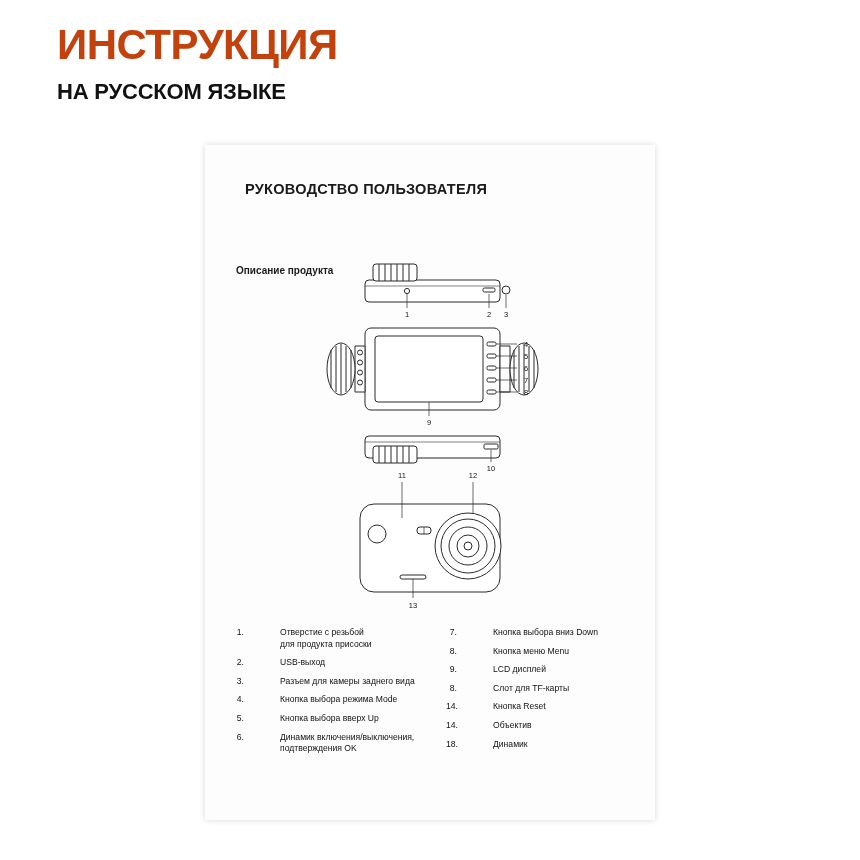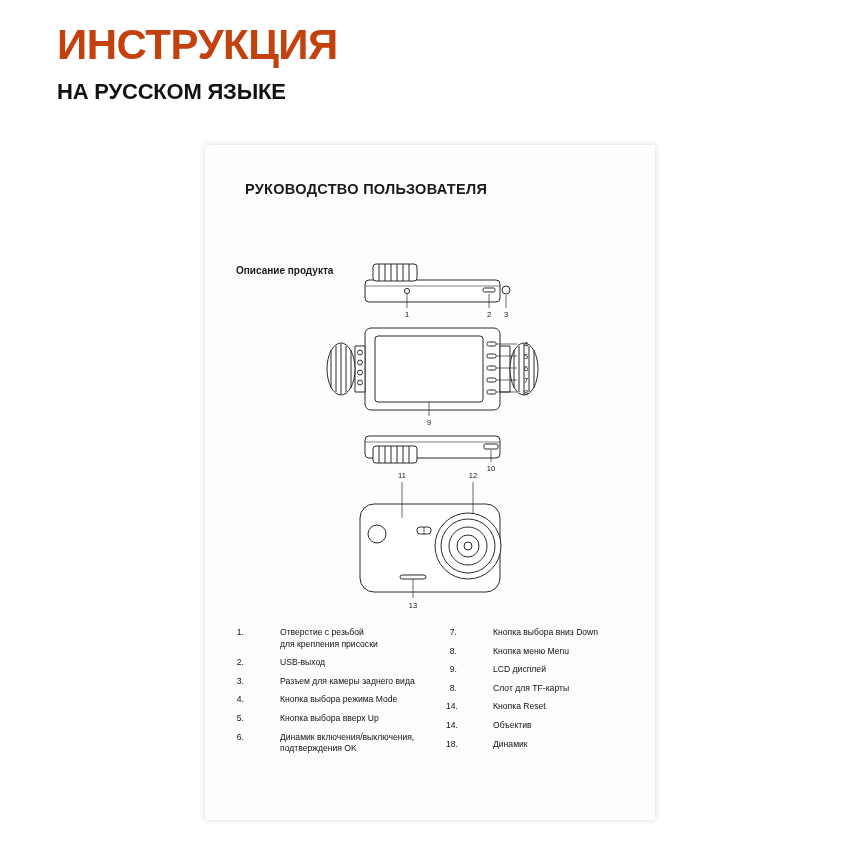--- a/index.html
+++ b/index.html
@@ -257,21 +257,21 @@
         </g>
       </svg>
     </div>
 
     <div class="legend">
       <div class="legend-col left">
         <div class="legend-item">
           <span class="legend-num">1.</span>
           <span class="legend-text">
             <span>Отверстие с резьбой</span>
-            <span class="sub">для крепления присоски</span>
+            <span class="sub">для продукта присоски</span>
           </span>
         </div>
         <div class="legend-item">
           <span class="legend-num">2.</span>
           <span class="legend-text">USB-выход</span>
         </div>
         <div class="legend-item">
           <span class="legend-num">3.</span>
           <span class="legend-text">Разъем для камеры заднего вида</span>
         </div>

